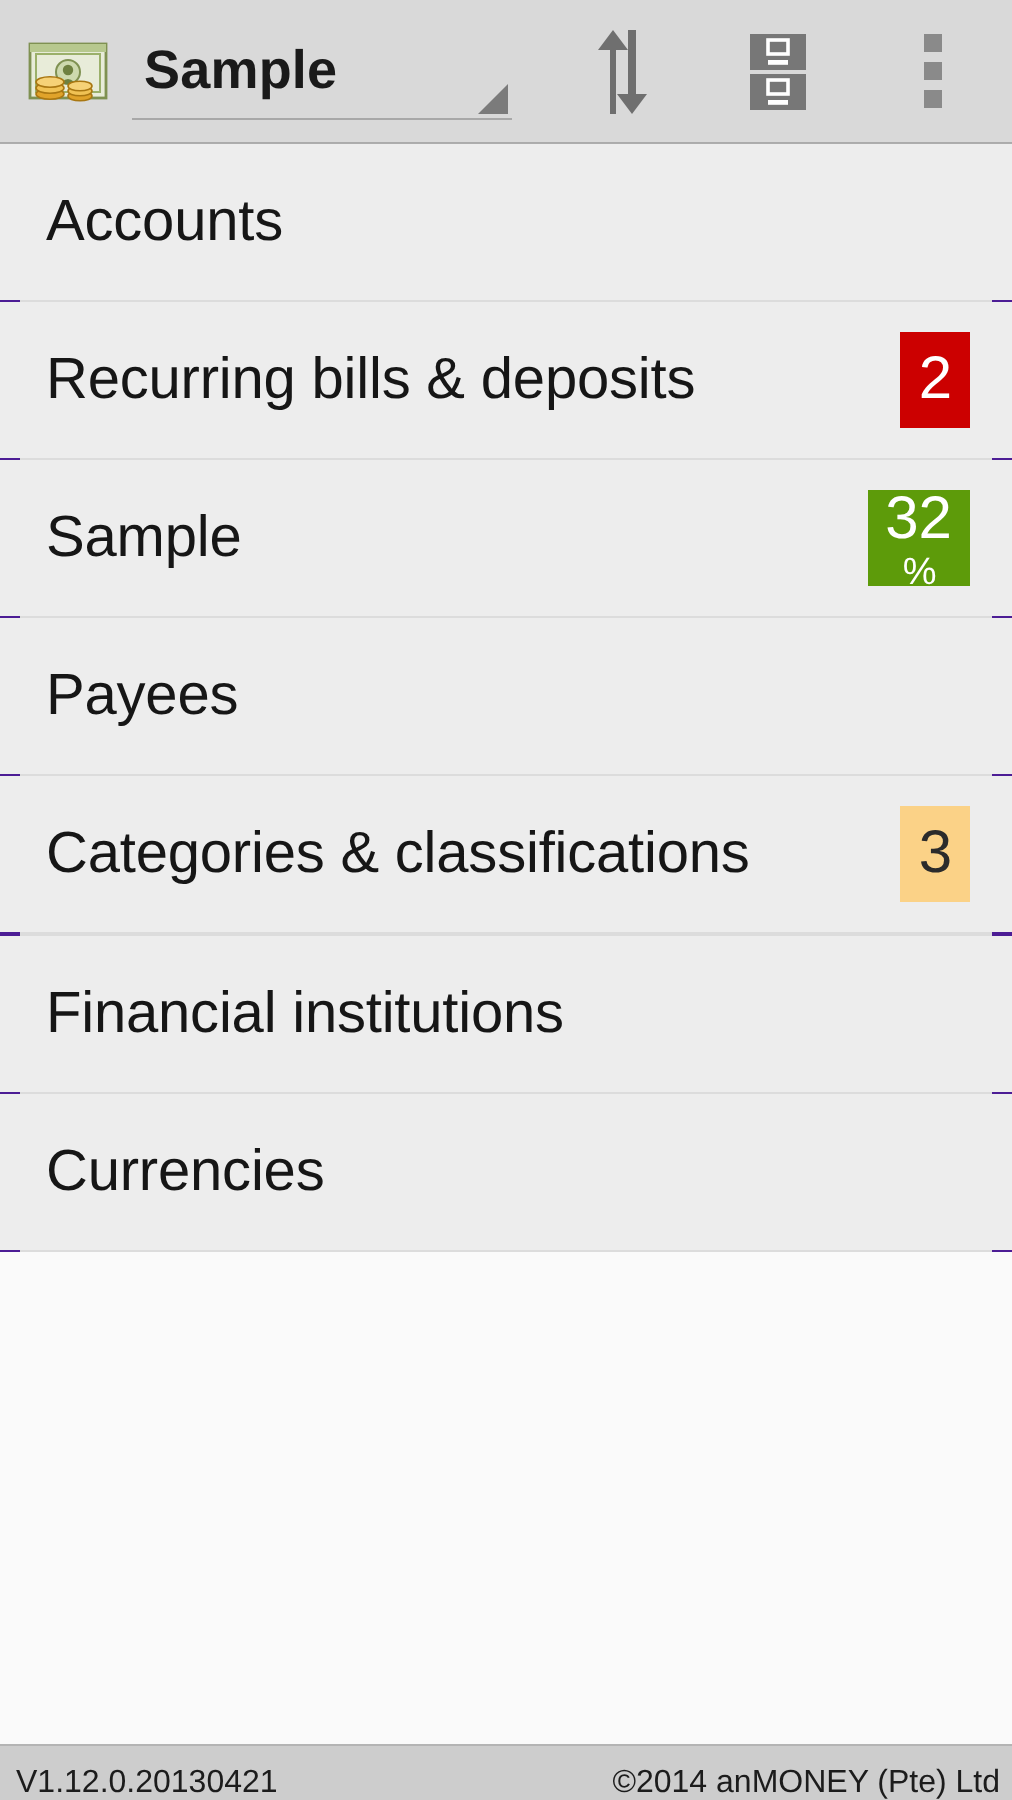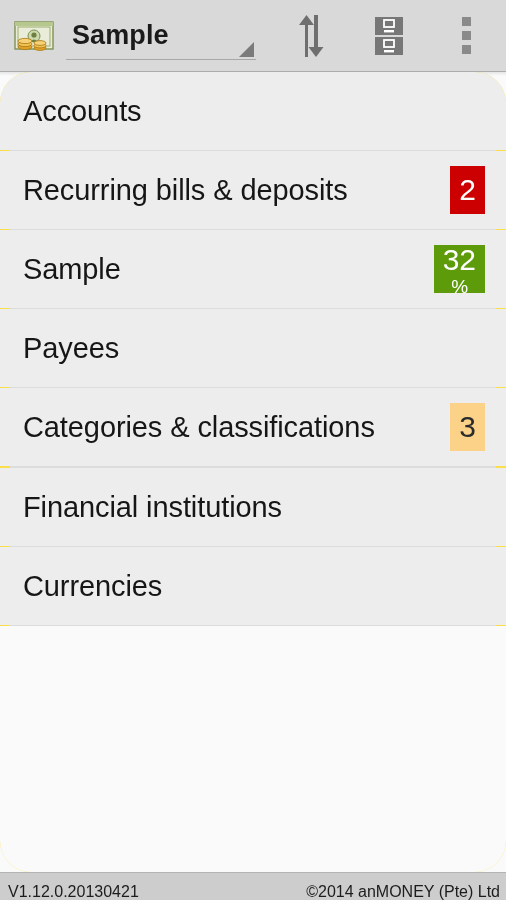--- a/index.html
+++ b/index.html
@@ -98,23 +98,22 @@
     display: flex;
     align-items: center;
     justify-content: center;
     box-sizing: border-box;
   }
   .ab-btn svg { display: block; }
 
   
   .list {
     flex: 1 1 auto;
-    background: #fde047;
+    background: #4c1d95;
     overflow: hidden;
-    border-radius: 31px;
   }
   .list-item {
     position: relative;
     height: 78px;
     background: #ededed;
     display: flex;
     align-items: center;
     padding: 0 10px 0 23px;
     box-sizing: border-box;
   }

